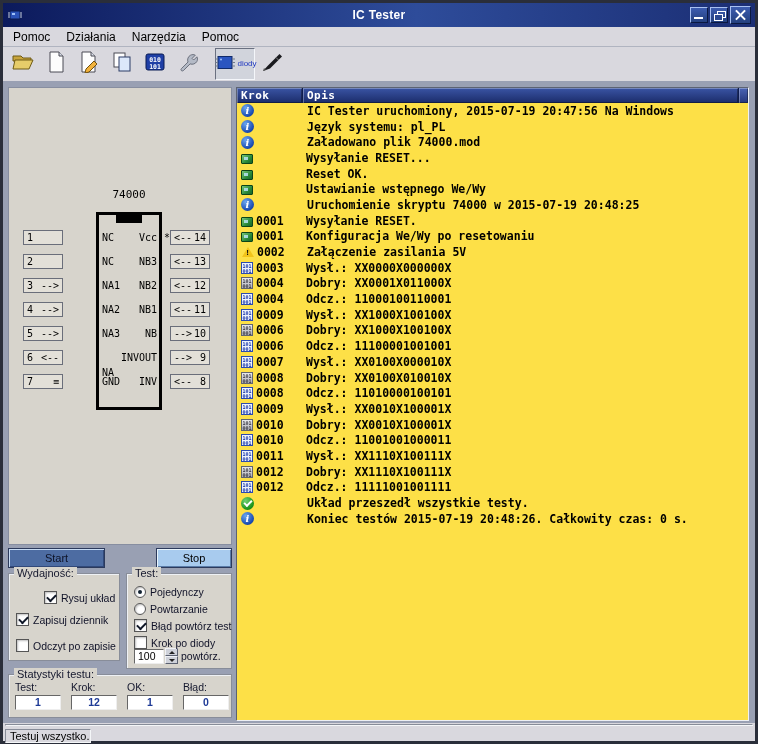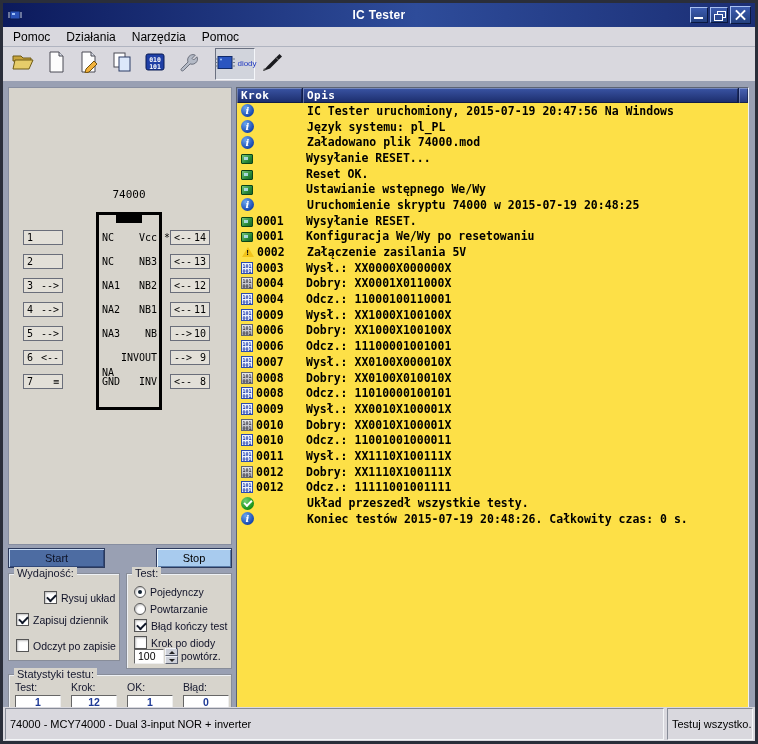--- a/index.html
+++ b/index.html
@@ -142,22 +142,22 @@
   .ic-gray { width:12px; height:12px; background:linear-gradient(#e8e8ec,#b0b0b8); border:1px solid #606470; }
   .ic-gray::before { content:"101"; position:absolute; left:0; right:0; top:1px; text-align:center;
              font:bold 5px/1 "DejaVu Sans Mono",monospace; color:#3a3a44; }
   .ic-gray::after { content:"001"; position:absolute; left:0; right:0; top:6px; text-align:center;
              font:bold 5px/1 "DejaVu Sans Mono",monospace; color:#3a3a44; }
   .ic-pass { border-radius:50%; background:radial-gradient(circle at 35% 30%,#70d070,#189018 70%,#0a600a); }
   .ic-pass::after { content:""; position:absolute; left:3px; top:3px; width:6px; height:3px;
              border-left:2px solid #fff; border-bottom:2px solid #fff; transform:rotate(-45deg); }
 
   
-  .statusbar { position:absolute; left:0; right:0; bottom:0; height:34px; background:#d9d8de;
-               display:flex; gap:3px; padding:1px 2px; }
+  .statusbar { position:absolute; left:0; right:0; bottom:0; height:18px; background:#d9d8de;
+               display:flex; gap:3px; padding:1px 2px;flex-direction:column; }
   .sb-cell { border:1px solid; border-color:#878c98 #f4f6f8 #f4f6f8 #878c98; background:#d9d8de;
              font-size:11px; color:#000; display:flex; align-items:center; padding:0 4px; white-space:nowrap; overflow:hidden; }
   .sb-left { flex:1; } .sb-right { width:86px; flex:none; }
 </style>
 </head>
 <body>
 
 <div class="window">
 
   <div class="titlebar">
@@ -367,21 +367,21 @@
       <div class="ctl-row" style="top: 10px;">
             <span class="radio selected"></span>
             <span class="ctl-label">Pojedynczy</span>
           </div>
           <div class="ctl-row" style="top: 27px;">
             <span class="radio"></span>
             <span class="ctl-label">Powtarzanie</span>
           </div>
           <div class="ctl-row" style="top: 44px;">
             <span class="checkbox checked"></span>
-            <span class="ctl-label">Błąd kończy test</span>
+            <span class="ctl-label">Błąd powtórz test</span>
           </div>
           <div class="ctl-row" style="top: 61px;">
             <span class="checkbox"></span>
             <span class="ctl-label">Krok po diody</span>
           </div>
         </div>
 
       <div class="groupbox group-stats" id="stats-body">
         <span class="group-title">Statystyki testu:</span>
       <div class="stat-col" style="left: 6px;">

